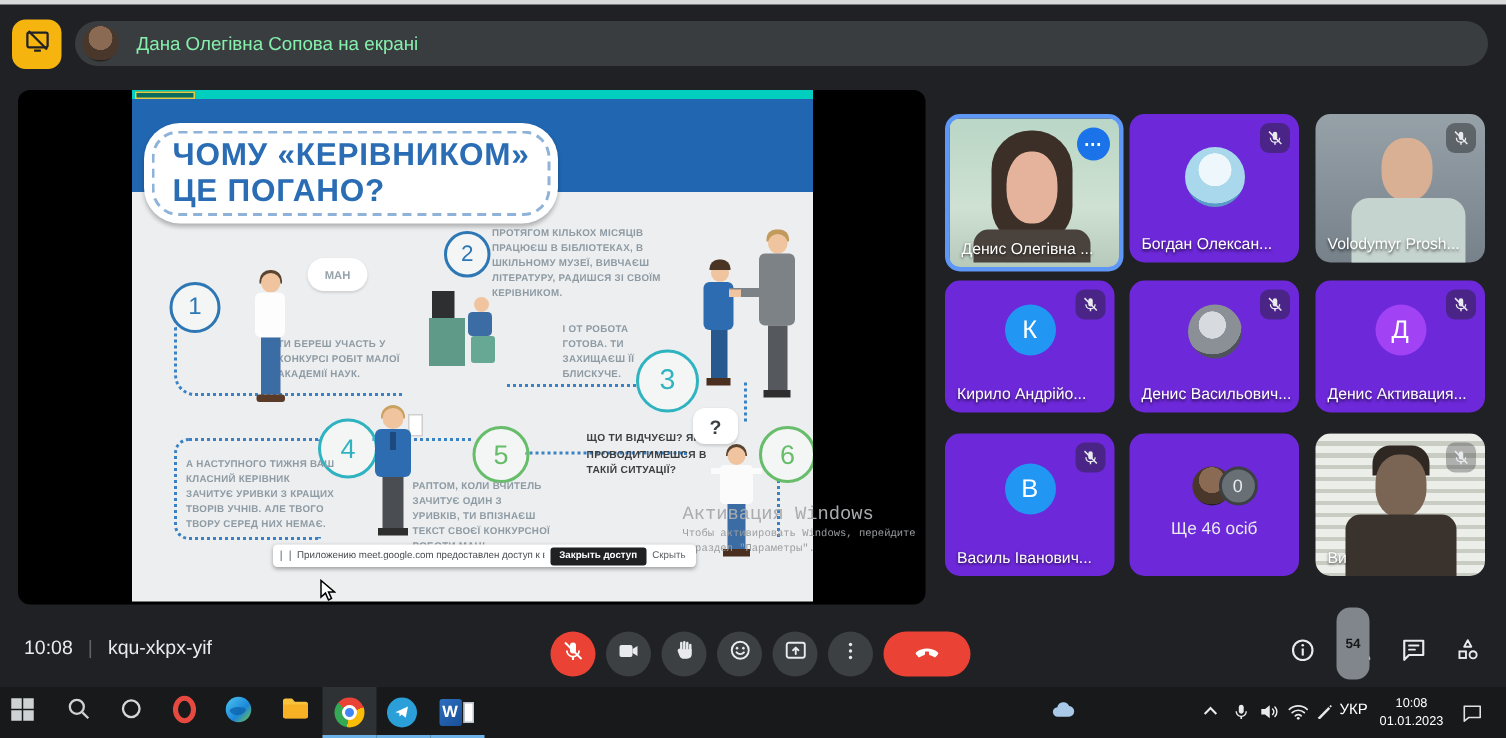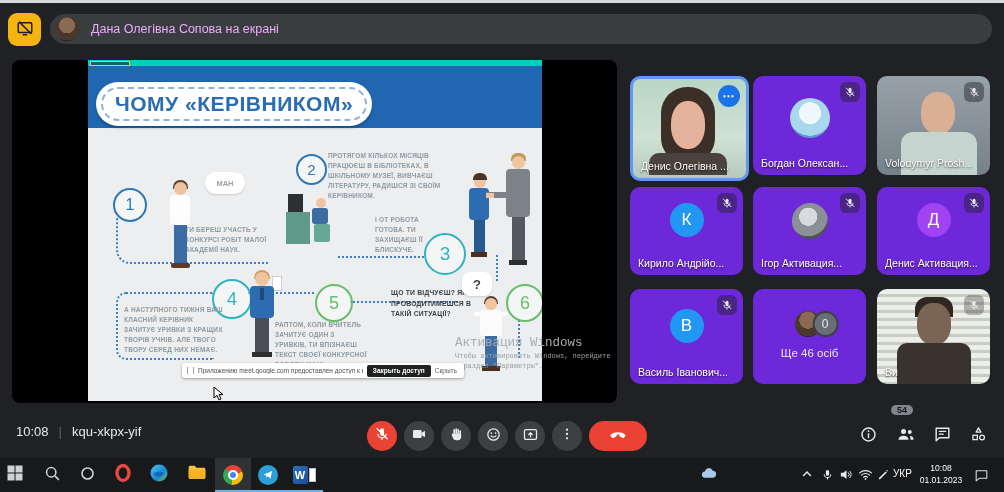--- a/index.html
+++ b/index.html
@@ -7,21 +7,21 @@
   .abs{position:absolute;}
   .p{position:absolute;}
 
   
   #topline{position:absolute;left:0;top:0;width:1004px;height:3px;background:#d9dadb;}
 
   
   #present-chip{position:absolute;left:8px;top:13px;width:33px;height:33px;border-radius:9px;background:#f6b40f;display:flex;align-items:center;justify-content:center;}
   #banner{position:absolute;left:50px;top:14px;width:942px;height:30px;border-radius:15px;background:#3a3d40;display:flex;align-items:center;gap:12px;padding-left:5px;box-sizing:border-box;}
   .banner-avatar{width:24px;height:24px;border-radius:50%;background:radial-gradient(circle at 50% 35%,#8a6a52 0 40%,#4a372b 41% 75%,#23201e 76%);flex:0 0 auto;}
-  .banner-text{color:#f0abfc;font-size:12.5px;font-weight:500;}
+  .banner-text{color:#86efac;font-size:12.5px;font-weight:500;}
 
   
   #stage{position:absolute;left:12px;top:60px;width:605px;height:343px;background:#000;border-radius:8px;overflow:hidden;}
   #slide{position:absolute;left:76px;top:0;width:454px;height:341px;background:#eceeef;overflow:hidden;}
   .s-teal{position:absolute;left:0;top:0;width:454px;height:6px;background:#00cfc0;}
   .s-tag{position:absolute;left:2px;top:1px;width:40px;height:5px;background:#0a6b60;border:1px solid #e8c93f;box-sizing:border-box;}
   .s-blue{position:absolute;left:0;top:6px;width:454px;height:62px;background:#2066b0;}
   .s-title{position:absolute;left:8px;top:22px;background:#fff;border-radius:24px;box-shadow:0 2px 3px rgba(0,0,0,.25);padding:5px;}
   .s-title-inner{border:2px dashed #8fb2d8;border-radius:18px;padding:3px 12px;color:#2a6db4;font-weight:800;font-size:21px;line-height:1.12;letter-spacing:.5px;}
   .snum{position:absolute;border-radius:50%;border:2px solid;display:flex;align-items:center;justify-content:center;background:rgba(255,255,255,.45);font-weight:400;}
@@ -49,21 +49,21 @@
   .avletter{position:absolute;left:50%;transform:translateX(-50%);border-radius:50%;display:flex;align-items:center;justify-content:center;color:#fff;font-size:17px;}
   .avimg{position:absolute;left:50%;transform:translateX(-50%);border-radius:50%;}
 
   
   #bb-left{position:absolute;left:16px;top:404px;height:54px;display:flex;align-items:center;gap:10px;color:#e8eaed;font-size:13px;font-weight:500;}
   #bb-left .sep{color:#5f6368;font-weight:400;}
   .cbtn{position:absolute;top:421px;width:30px;height:30px;border-radius:50%;background:#3c4043;display:flex;align-items:center;justify-content:center;}
   .cbtn.red{background:#ea4335;}
   #endcall{position:absolute;left:589px;top:421px;width:58px;height:30px;border-radius:16px;background:#ea4335;display:flex;align-items:center;justify-content:center;}
   .ricon{position:absolute;top:424px;width:24px;height:24px;display:flex;align-items:center;justify-content:center;}
-  #badge54{position:absolute;left:891px;top:405px;background:#80868b;color:#17181a;font-size:9px;font-weight:700;padding:0 6px;border-radius:9px;z-index:2;}
+  #badge54{position:absolute;left:891px;top:405px;background:#80868b;color:#17181a;font-size:9px;font-weight:700;padding:19px 6px;border-radius:9px;z-index:2;}
 
   
   #taskbar{position:absolute;left:0;top:458px;width:1004px;height:34px;background:#17191b;}
   .tb{position:absolute;top:462px;width:26px;height:26px;display:flex;align-items:center;justify-content:center;}
   .tbhl{position:absolute;left:215px;top:458px;width:36px;height:34px;background:#2e3235;}
   .ul{position:absolute;top:490px;height:2px;background:#6cb2e8;}
   .chrome-o{width:20px;height:20px;border-radius:50%;background:conic-gradient(from -50deg,#ea4335 0 120deg,#fbbc05 120deg 240deg,#34a853 240deg 360deg);position:relative;}
   .chrome-i{position:absolute;inset:5px;background:#4285f4;border:2px solid #fff;border-radius:50%;box-sizing:border-box;}
   .tg{width:20px;height:20px;border-radius:50%;background:#2ba0d8;display:flex;align-items:center;justify-content:center;}
   .word{width:15px;height:18px;border-radius:2px;background:linear-gradient(135deg,#2b6fc0,#1a4f96);color:#fff;font-size:11px;font-weight:700;display:flex;align-items:center;justify-content:center;}
@@ -96,20 +96,21 @@
 
 <div id="stage">
   <div id="slide">
     <div class="s-teal">
       <span class="s-tag"></span>
     </div>
     <div class="s-blue"></div>
     <div class="s-title">
       <div class="s-title-inner">
         <div>ЧОМУ «КЕРІВНИКОМ»</div>
+        <div>ЦЕ ПОГАНО?</div>
       </div>
     </div>
 
     <div class="dots" style="left:28px;top:158px;width:150px;height:44px;border-left:2px dotted #3b82c4;border-bottom:2px dotted #3b82c4;border-bottom-left-radius:14px;"></div>
     <div class="dots" style="left:250px;top:196px;width:86px;height:2px;border-top:2px dotted #3b82c4;"></div>
     <div class="dots" style="left:408px;top:195px;width:2px;height:26px;border-left:2px dotted #3b82c4;"></div>
     <div class="dots" style="left:28px;top:232px;width:96px;height:64px;border-left:2px dotted #3b82c4;border-top:2px dotted #3b82c4;border-bottom:2px dotted #3b82c4;border-radius:10px 0 0 10px;"></div>
     <div class="dots" style="left:160px;top:232px;width:66px;height:2px;border-top:2px dotted #3b82c4;"></div>
     <div class="dots" style="left:262px;top:241px;width:108px;height:2px;border-top:2px dotted #3b82c4;"></div>
     <div class="dots" style="left:430px;top:260px;width:2px;height:38px;border-left:2px dotted #3b82c4;"></div>
@@ -249,21 +250,21 @@
 
 <div class="tile" style="left:753px;top:187px;height:88px;">
   <span class="avimg" style="top:16px;width:36px;height:36px;background:radial-gradient(circle at 45% 38%,#d7dade 0 30%,#8b9096 31% 65%,#4e535a 66%);"></span>
   <span class="micoff">
       <svg viewBox="0 0 24 24" width="12" height="12">
         <path fill="#e8eaed" d="M12 14.5a3 3 0 0 0 3-3v-5a3 3 0 0 0-6 0v5a3 3 0 0 0 3 3z"></path>
         <path fill="#e8eaed" d="M17.3 11.5a5.3 5.3 0 0 1-10.6 0H5a7 7 0 0 0 6 6.9V21h2v-2.6a7 7 0 0 0 6-6.9z"></path>
         <path stroke="#e8eaed" stroke-width="2" d="M4 3.5 20.5 20"></path>
       </svg>
     </span>
-  <span class="tname">Ігор Активация...</span>
+  <span class="tname">Денис Васильович...</span>
 </div>
 
 <div class="tile" style="left:877px;top:187px;height:88px;">
   <span class="avletter" style="top:16px;width:34px;height:34px;background:#a142f4;">Д</span>
   <span class="micoff">
       <svg viewBox="0 0 24 24" width="12" height="12">
         <path fill="#e8eaed" d="M12 14.5a3 3 0 0 0 3-3v-5a3 3 0 0 0-6 0v5a3 3 0 0 0 3 3z"></path>
         <path fill="#e8eaed" d="M17.3 11.5a5.3 5.3 0 0 1-10.6 0H5a7 7 0 0 0 6 6.9V21h2v-2.6a7 7 0 0 0 6-6.9z"></path>
         <path stroke="#e8eaed" stroke-width="2" d="M4 3.5 20.5 20"></path>
       </svg>

